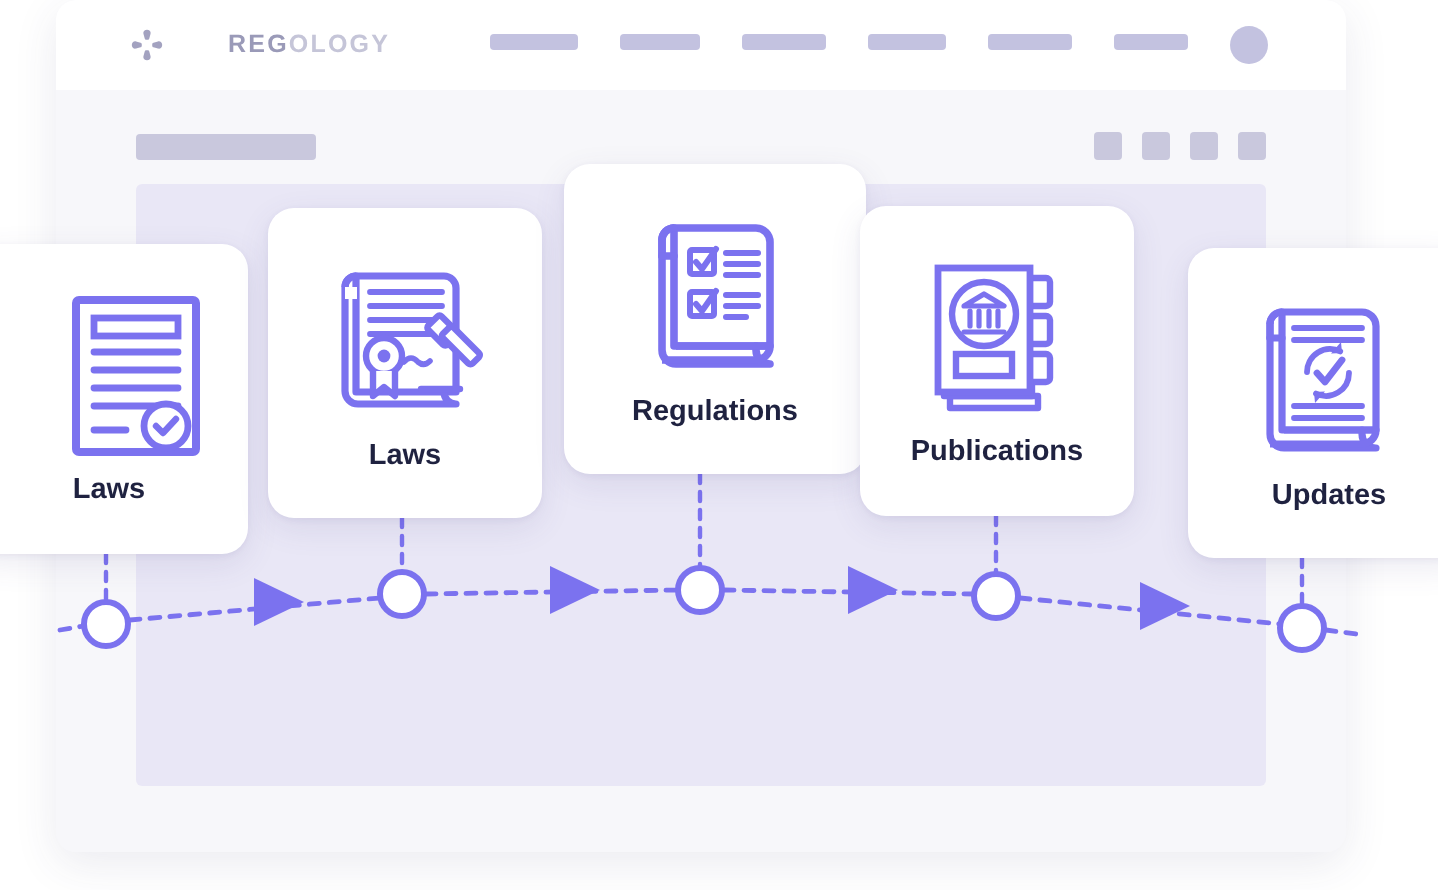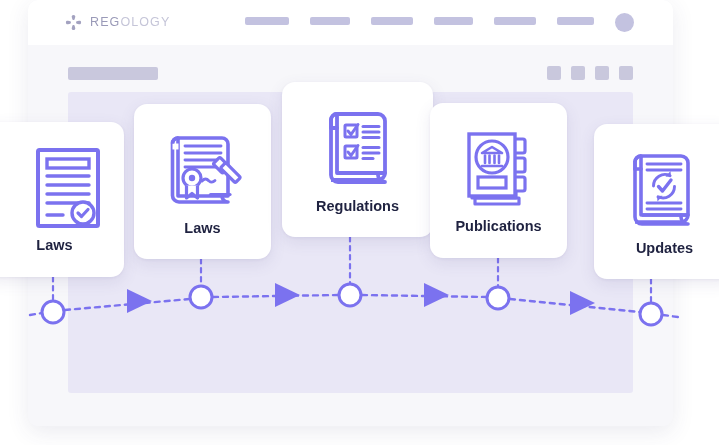--- a/index.html
+++ b/index.html
@@ -50,23 +50,24 @@
     left: 36px;
     top: 13px;
     display: flex;
     align-items: center;
     gap: 7px;
   }
   .logo-mark { width: 19px; height: 19px; display: block; }
   .logo-text {
     font-size: 12.5px;
     letter-spacing: 1.1px;
-    font-weight: 400;
+    font-weight: 700;
     line-height: 1;
     white-space: nowrap;
+    margin-left: 24px;
   }
   .logo-text .reg { color: #9a9ab8; }
   .logo-text .ology { color: #c5c5d8; }
 
   
   .nav-bars {
     position: absolute;
     left: 217px;
     top: 17px;
     display: flex;

